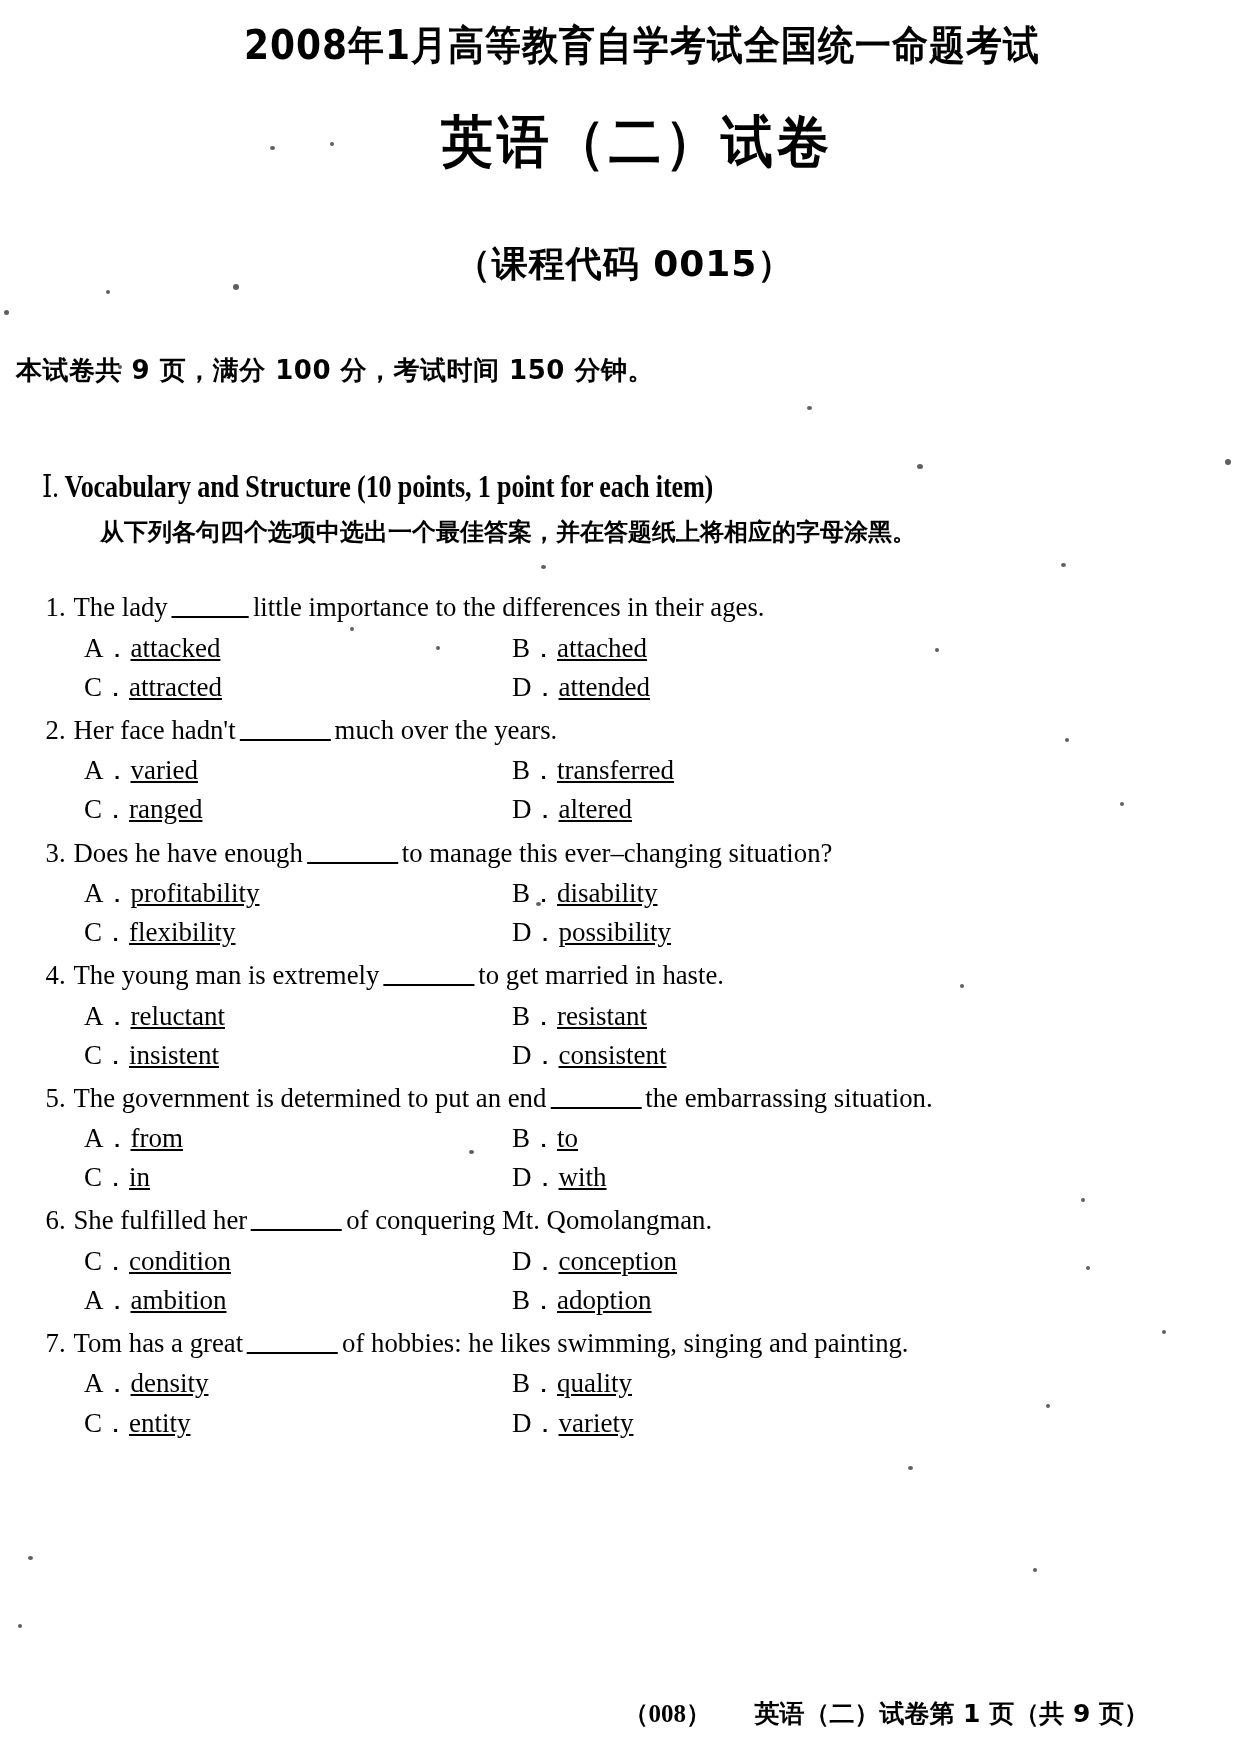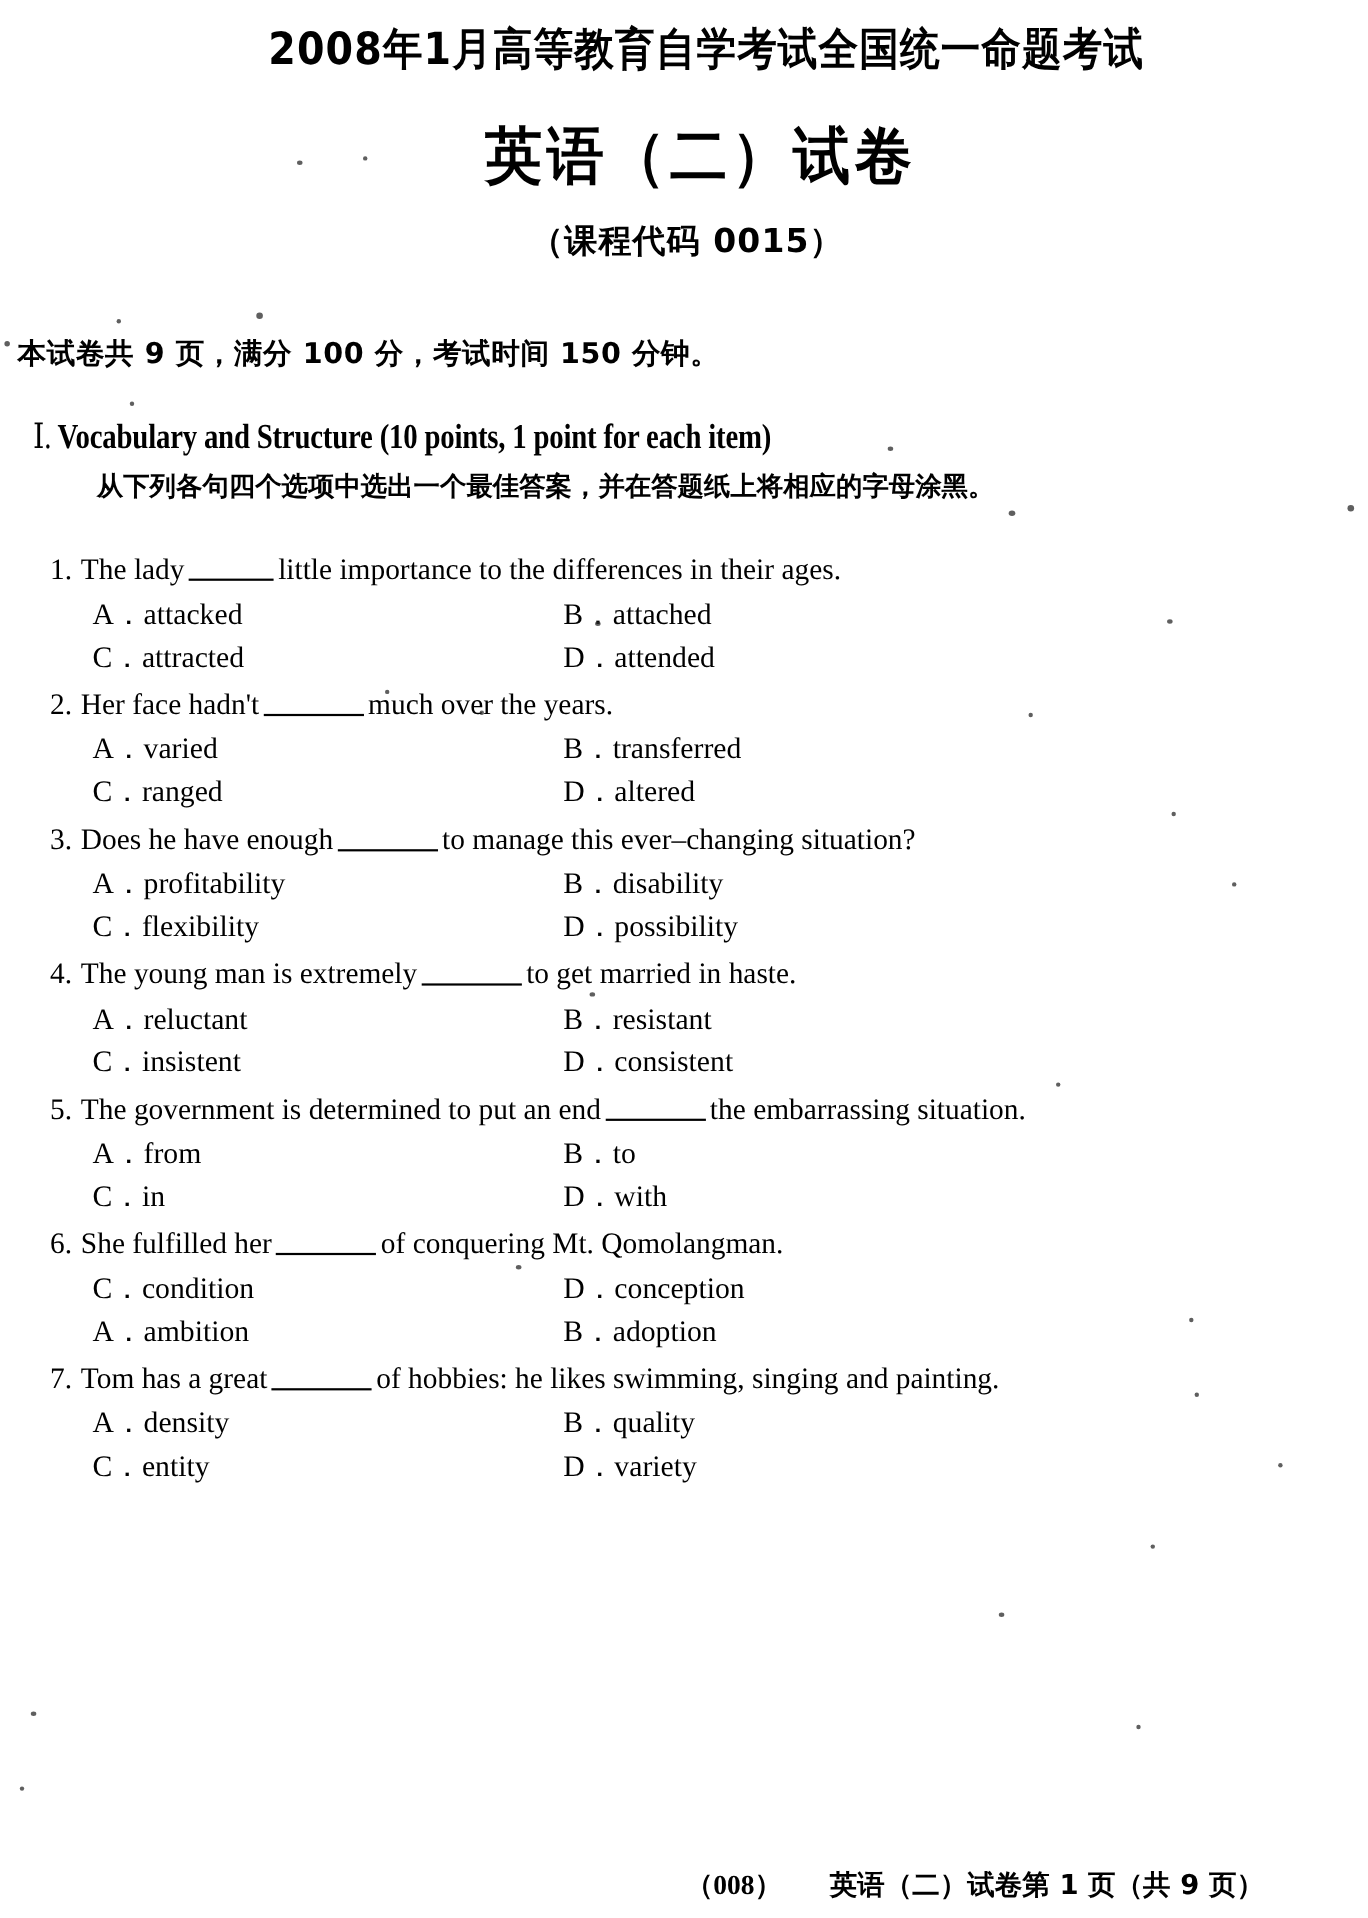--- a/index.html
+++ b/index.html
@@ -48,39 +48,39 @@
     margin: 42px 0 0 0;
     padding-left: 30px;
     transform: scaleY(1.08);
     transform-origin: center top;
   }
 
   .course-code {
     text-align: center;
     font-family: "DejaVu Sans", "Liberation Sans", sans-serif;
     font-weight: 700;
-    font-size: 30px;
+    font-size: 36px;
     letter-spacing: 1px;
-    margin: 24px 0 0 0;
+    margin: 65px 0 0 0;
     padding-left: 5px;
   }
 
   .exam-info {
     font-family: "DejaVu Sans", "Liberation Sans", sans-serif;
     font-weight: 700;
     font-size: 26px;
     margin: 64px 0 0 0;
     padding-left: 16px;
     letter-spacing: 0.5px;
   }
 
   
   .section {
-    margin-top: 40px;
-    padding-left: 30px;
+    margin-top: 80px;
+    padding-left: 42px;
   }
   .section-en {
     font-family: "Liberation Serif", "DejaVu Serif", serif;
     font-weight: 700;
     font-size: 27px;
     white-space: nowrap;
     transform: scaleY(1.18) scaleX(0.97);
     transform-origin: left top;
     letter-spacing: -0.2px;
   }
@@ -125,20 +125,21 @@
     border-bottom: 2px solid #000;
     height: 0.95em;
     vertical-align: -2px;
     margin: 0 4px;
   }
   .b-sm { width: 78px; }
   .b-md { width: 92px; }
 
   .opts {
     margin-top: 2px;
+    text-decoration: underline;
   }
   .opt-row {
     display: flex;
     line-height: 1.45;
   }
   .opt {
     font-size: 27px;
     white-space: nowrap;
   }
   .opt-a, .opt-c { width: 470px; padding-left: 62px; box-sizing: border-box; }

